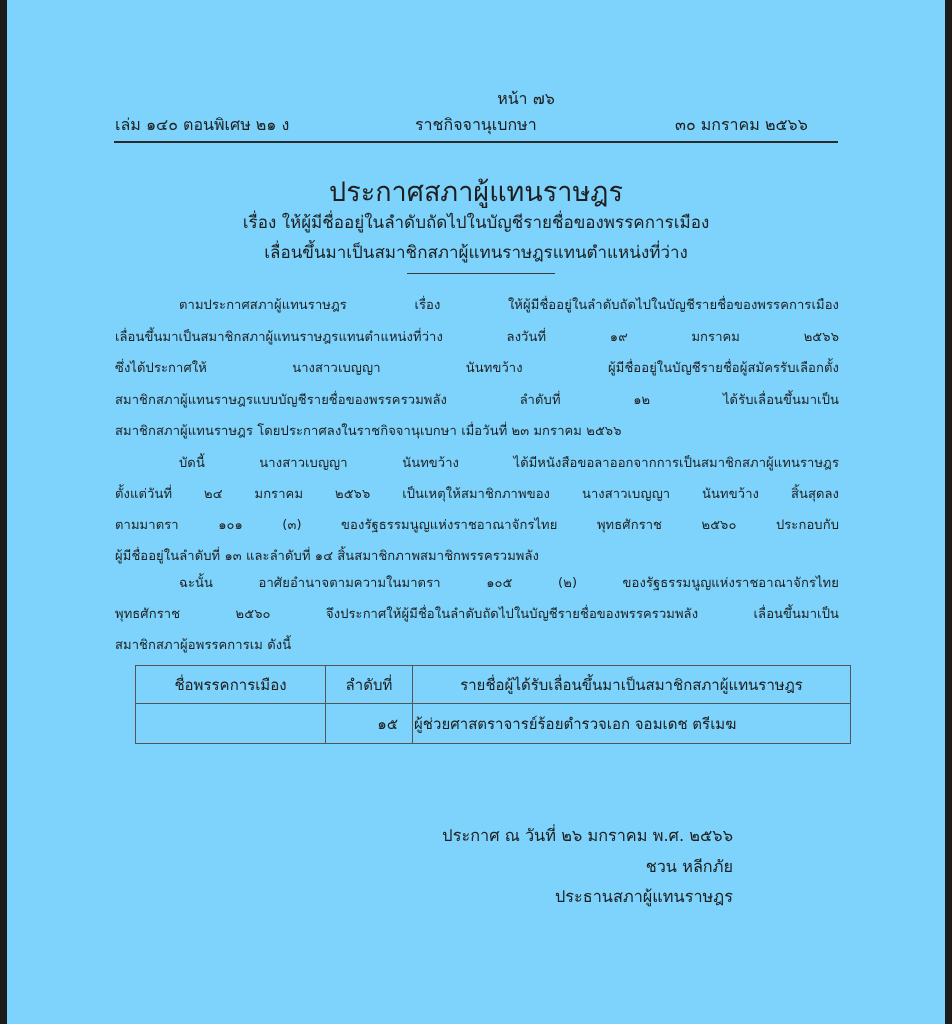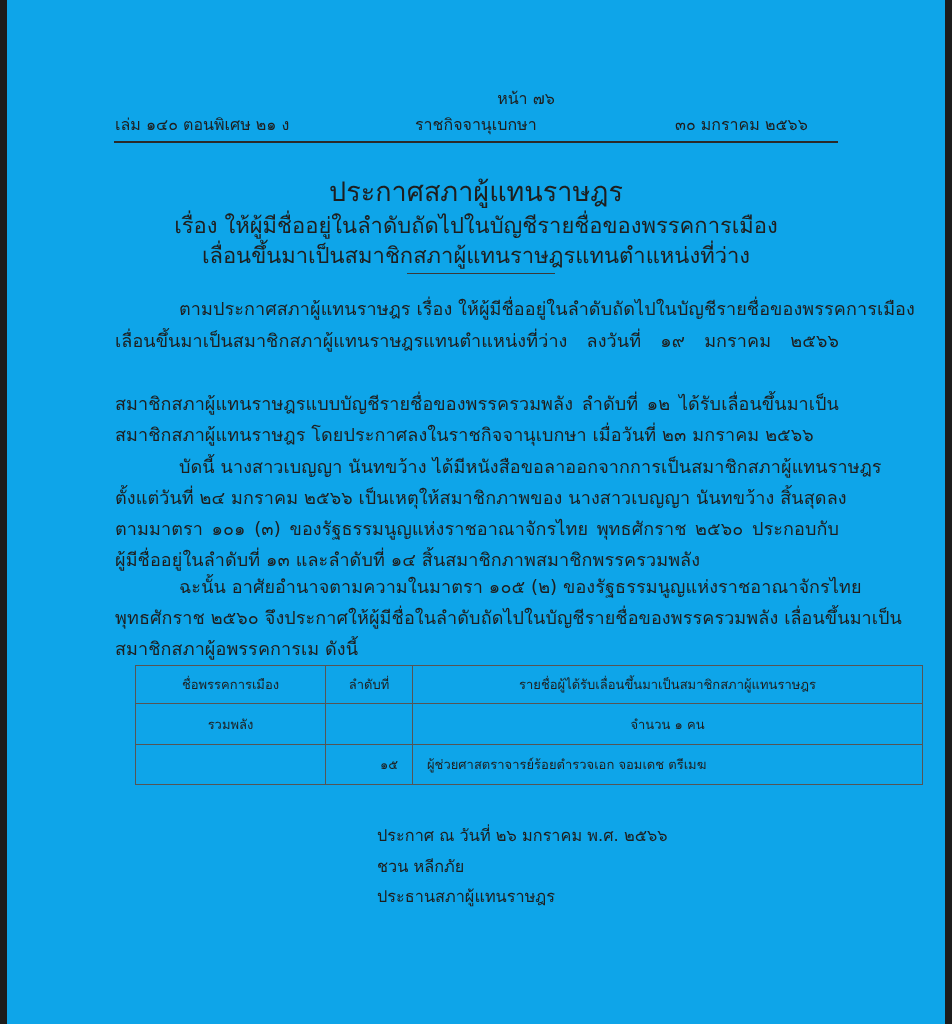--- a/index.html
+++ b/index.html
@@ -9,75 +9,75 @@
     height: 1024px;
     background: #1c1c1c;
     overflow: hidden;
   }
   .page {
     position: absolute;
     left: 7px;
     top: 0;
     width: 938px;
     height: 1024px;
-    background: #0ea5e9;
+    background: #7dd3fc;
     color: #1e1e1e;
     font-family: "DejaVu Sans", "Liberation Sans", sans-serif;
   }
   .abs { position: absolute; white-space: nowrap; }
   .hdr { font-size: 16px; }
   .page-no { left: 0; width: 1038px; text-align: center; top: 86px; }
   .vol { left: 108px; top: 112px; }
   .gazette { left: 408px; top: 112px; }
   .pubdate { left: 668px; top: 112px; }
   .rule-top {
     position: absolute; left: 107px; top: 141px; width: 724px;
     height: 0; border-top: 2px solid #2a2a2a;
   }
   .title {
     left: 0; width: 938px; text-align: center; top: 170px;
     font-size: 27px;
   }
   .subject {
-    left: 0; width: 938px; text-align: center; font-size: 22px;
+    left: 0; width: 938px; text-align: center; font-size: 17px;
   }
   .subject.l1 { top: 208px; }
   .subject.l2 { top: 238px; }
   .rule-title {
     position: absolute; left: 400px; top: 273px; width: 148px;
     height: 0; border-top: 1.5px solid #3a3a3a;
   }
   .body-line {
-    font-size: 18px; left: 108px; width: 724px;
+    font-size: 13px; left: 108px; width: 724px;
     text-align: justify; text-align-last: justify; letter-spacing: 0.1px;
   }
   .body-line.indent { left: 172px; width: 660px; }
   .body-line.last { text-align-last: left; }
 
   table.cand {
     position: absolute; left: 128px; top: 665px;
-    border-collapse: collapse; font-size: 13px;
-    width: 788px;
+    border-collapse: collapse; font-size: 15px;
+    width: 716px;
   }
   table.cand td, table.cand th {
     border: 1.5px solid #555;
     font-weight: normal;
     padding: 0 6px;
   }
   table.cand tr.hrow { height: 38px; }
   table.cand tr.r1 { height: 41px; }
   table.cand tr.r2 { height: 40px; }
   .c-party { width: 177px; text-align: center; }
   .c-rank { width: 66px; }
   .c-name { text-align: center; }
-  .c-name.left { text-align: left; padding-left: 14px; }
+  .c-name.left { text-align: left; padding-left: 1px; }
   .c-rank.right { text-align: right; padding-right: 14px; }
 
   .sign {
-    font-size: 16.3px; left: 370px; width: 356px; text-align: left;
+    font-size: 16.3px; left: 370px; width: 356px; text-align: right;
   }
   .sign.s1 { top: 822px; }
   .sign.s2 { top: 853px; }
   .sign.s3 { top: 883px; }
 </style>
 </head>
 <body>
 
 <div class="page">
 
@@ -87,44 +87,40 @@
   <div class="abs hdr pubdate">๓๐ มกราคม ๒๕๖๖</div>
   <div class="rule-top"></div>
 
   <div class="abs title">ประกาศสภาผู้แทนราษฎร</div>
   <div class="abs subject l1">เรื่อง ให้ผู้มีชื่ออยู่ในลำดับถัดไปในบัญชีรายชื่อของพรรคการเมือง</div>
   <div class="abs subject l2">เลื่อนขึ้นมาเป็นสมาชิกสภาผู้แทนราษฎรแทนตำแหน่งที่ว่าง</div>
   <div class="rule-title"></div>
 
   <div class="abs body-line indent" style="top:294px">ตามประกาศสภาผู้แทนราษฎร เรื่อง ให้ผู้มีชื่ออยู่ในลำดับถัดไปในบัญชีรายชื่อของพรรคการเมือง</div>
   <div class="abs body-line" style="top:326px">เลื่อนขึ้นมาเป็นสมาชิกสภาผู้แทนราษฎรแทนตำแหน่งที่ว่าง ลงวันที่ ๑๙ มกราคม ๒๕๖๖</div>
+  <div class="abs body-line" style="top:357px">ซึ่งได้ประกาศให้ นางสาวเบญญา นันทขว้าง ผู้มีชื่ออยู่ในบัญชีรายชื่อผู้สมัครรับเลือกตั้ง</div>
   <div class="abs body-line" style="top:389px">สมาชิกสภาผู้แทนราษฎรแบบบัญชีรายชื่อของพรรครวมพลัง ลำดับที่ ๑๒ ได้รับเลื่อนขึ้นมาเป็น</div>
   <div class="abs body-line last" style="top:420px">สมาชิกสภาผู้แทนราษฎร โดยประกาศลงในราชกิจจานุเบกษา เมื่อวันที่ ๒๓ มกราคม ๒๕๖๖</div>
 
   <div class="abs body-line indent" style="top:452px">บัดนี้ นางสาวเบญญา นันทขว้าง ได้มีหนังสือขอลาออกจากการเป็นสมาชิกสภาผู้แทนราษฎร</div>
   <div class="abs body-line" style="top:483px">ตั้งแต่วันที่ ๒๔ มกราคม ๒๕๖๖ เป็นเหตุให้สมาชิกภาพของ นางสาวเบญญา นันทขว้าง สิ้นสุดลง</div>
   <div class="abs body-line" style="top:514px">ตามมาตรา ๑๐๑ (๓) ของรัฐธรรมนูญแห่งราชอาณาจักรไทย พุทธศักราช ๒๕๖๐ ประกอบกับ</div>
   <div class="abs body-line last" style="top:545px">ผู้มีชื่ออยู่ในลำดับที่ ๑๓ และลำดับที่ ๑๔ สิ้นสมาชิกภาพสมาชิกพรรครวมพลัง</div>
 
   <div class="abs body-line indent" style="top:572px">ฉะนั้น อาศัยอำนาจตามความในมาตรา ๑๐๕ (๒) ของรัฐธรรมนูญแห่งราชอาณาจักรไทย</div>
   <div class="abs body-line" style="top:603px">พุทธศักราช ๒๕๖๐ จึงประกาศให้ผู้มีชื่อในลำดับถัดไปในบัญชีรายชื่อของพรรครวมพลัง เลื่อนขึ้นมาเป็น</div>
   <div class="abs body-line last" style="top:634px">สมาชิกสภาผู้อพรรคการเม ดังนี้</div>
 
   <table class="cand">
     <tbody>
         <tr class="hrow">
       <th class="c-party">ชื่อพรรคการเมือง</th>
       <th class="c-rank">ลำดับที่</th>
       <th class="c-name">รายชื่อผู้ได้รับเลื่อนขึ้นมาเป็นสมาชิกสภาผู้แทนราษฎร</th>
     </tr>
-    <tr class="r1">
-      <td class="c-party">รวมพลัง</td>
-      <td class="c-rank"></td>
-      <td class="c-name">จำนวน ๑ คน</td>
-    </tr>
     <tr class="r2">
       <td class="c-party"></td>
       <td class="c-rank right">๑๕</td>
       <td class="c-name left">ผู้ช่วยศาสตราจารย์ร้อยตำรวจเอก จอมเดช ตรีเมฆ</td>
     </tr>
   </tbody>
     </table>
 
   <div class="abs sign s1">ประกาศ ณ วันที่ ๒๖ มกราคม พ.ศ. ๒๕๖๖</div>
   <div class="abs sign s2">ชวน หลีกภัย</div>

